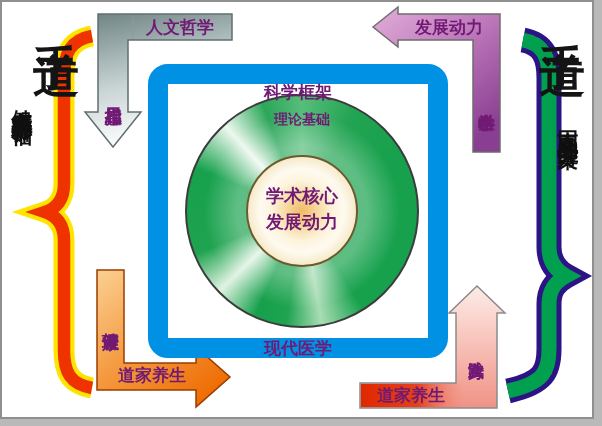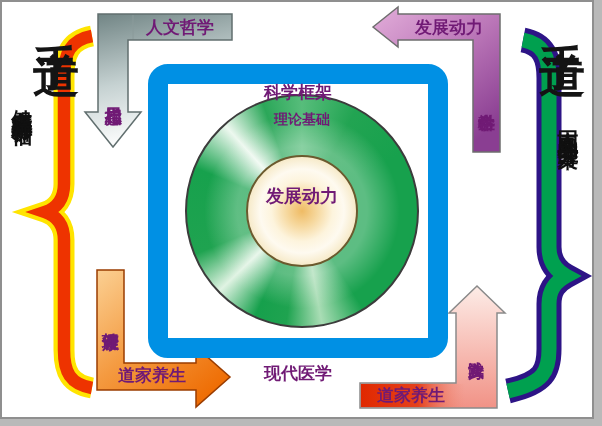--- a/index.html
+++ b/index.html
@@ -99,24 +99,25 @@
       <polygon points="477,286 505,313 497,313 497,408 360,408 360,383 456,383 456,313 449,313" fill="url(#gk)" stroke="#8a8a8a" stroke-width="1.5"></polygon>
       <rect x="361" y="384" width="104" height="23" fill="url(#gr)"></rect>
     </g>
   </svg>
 
   <div class="frame"></div>
   <div class="ring-outer"></div>
   <div class="ring-core"></div>
 
   <div class="lbl frame-label hcent" style="top:63px;margin-top:19px;">科学框架</div>
-  <div class="lbl frame-label hcent" style="top:338px;margin-top:25px;">现代医学</div>
+  <div class="lbl frame-label hcent" style="top:338px;">现代医学</div>
 
   <div class="lbl ring-label hcent" style="left:202px;top:111px;width:200px;">理论基础</div>
   <div class="lbl core-label hcent">
+    <div>学术核心</div>
     <div>发展动力</div>
   </div>
 
   <div class="lbl f17 hcent" style="left:130px;top:16px;width:100px;height:23px;line-height:23px;">人文哲学</div>
   <div class="lbl f17 vtext" style="left:99px;top:45px;width:29px;height:98px;line-height:29px;">指导思想</div>
 
   <div class="lbl f17 hcent" style="left:398px;top:16px;width:102px;height:15px;line-height:23px;">发展动力</div>
   <div class="lbl f17 vtext" style="left:473px;top:48px;width:27px;height:104px;line-height:27px;">生命科学</div>
 
   <div class="lbl f17 vtext" style="left:97px;top:274px;width:27px;height:92px;line-height:27px;">健康管理</div>

